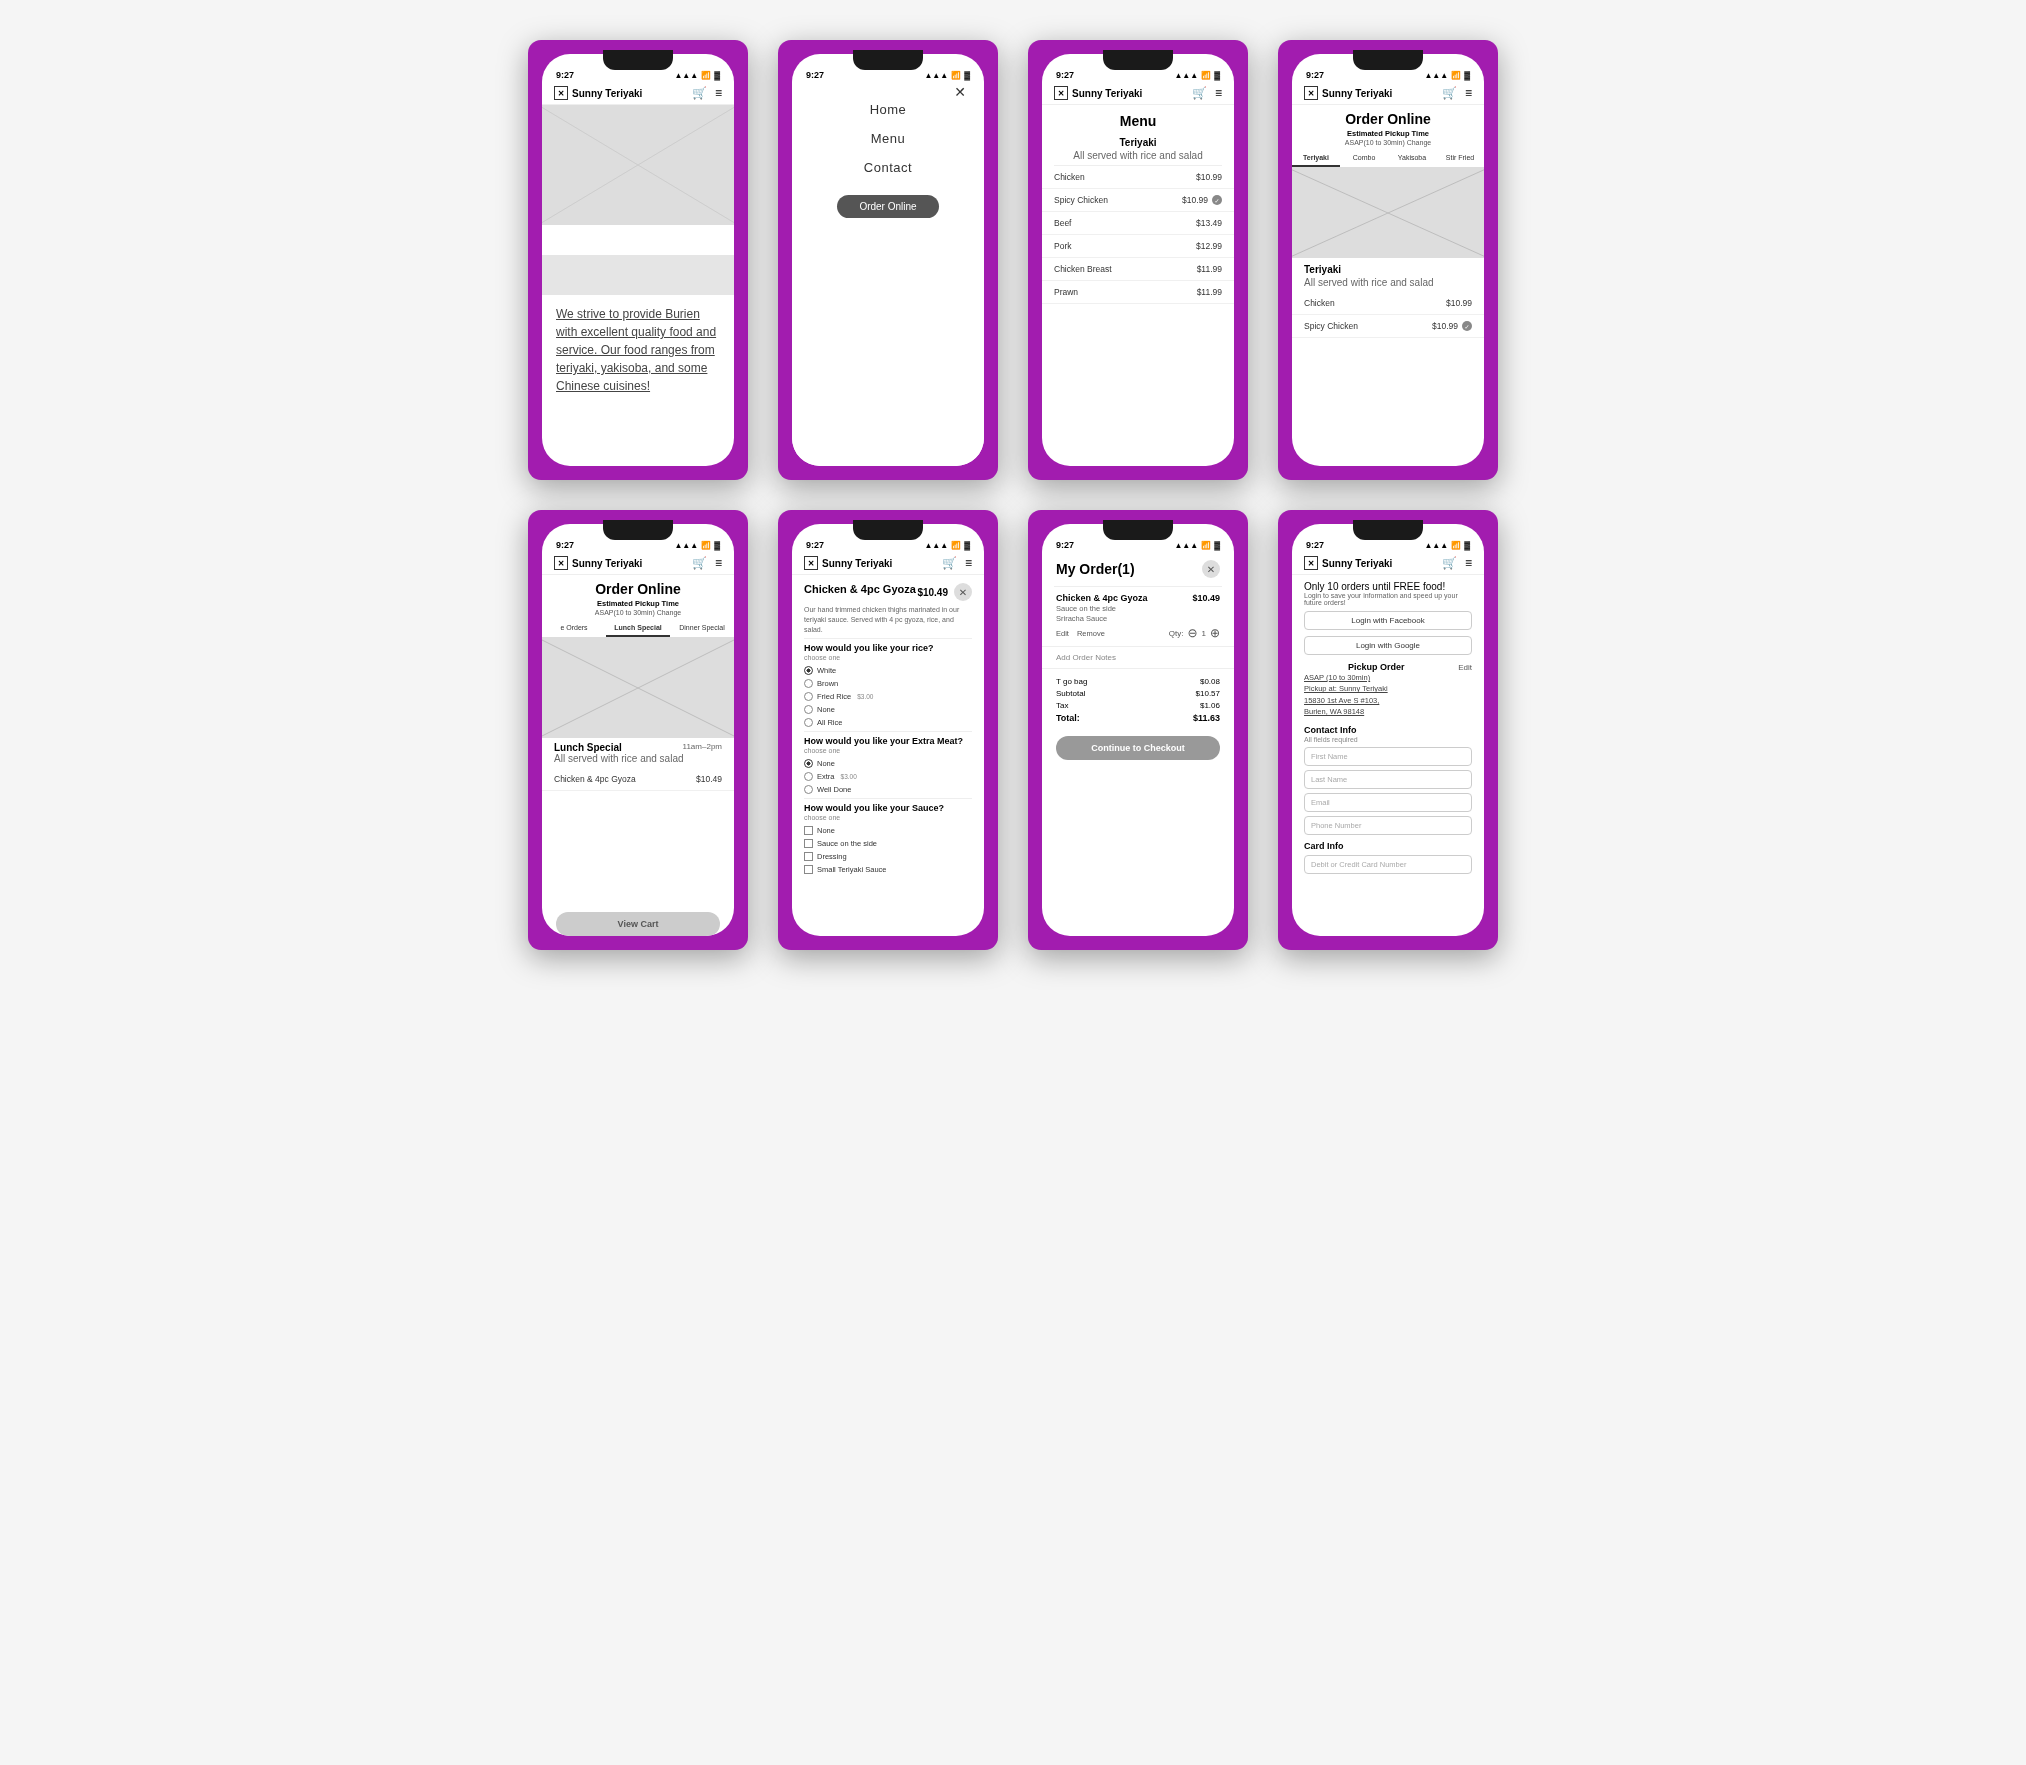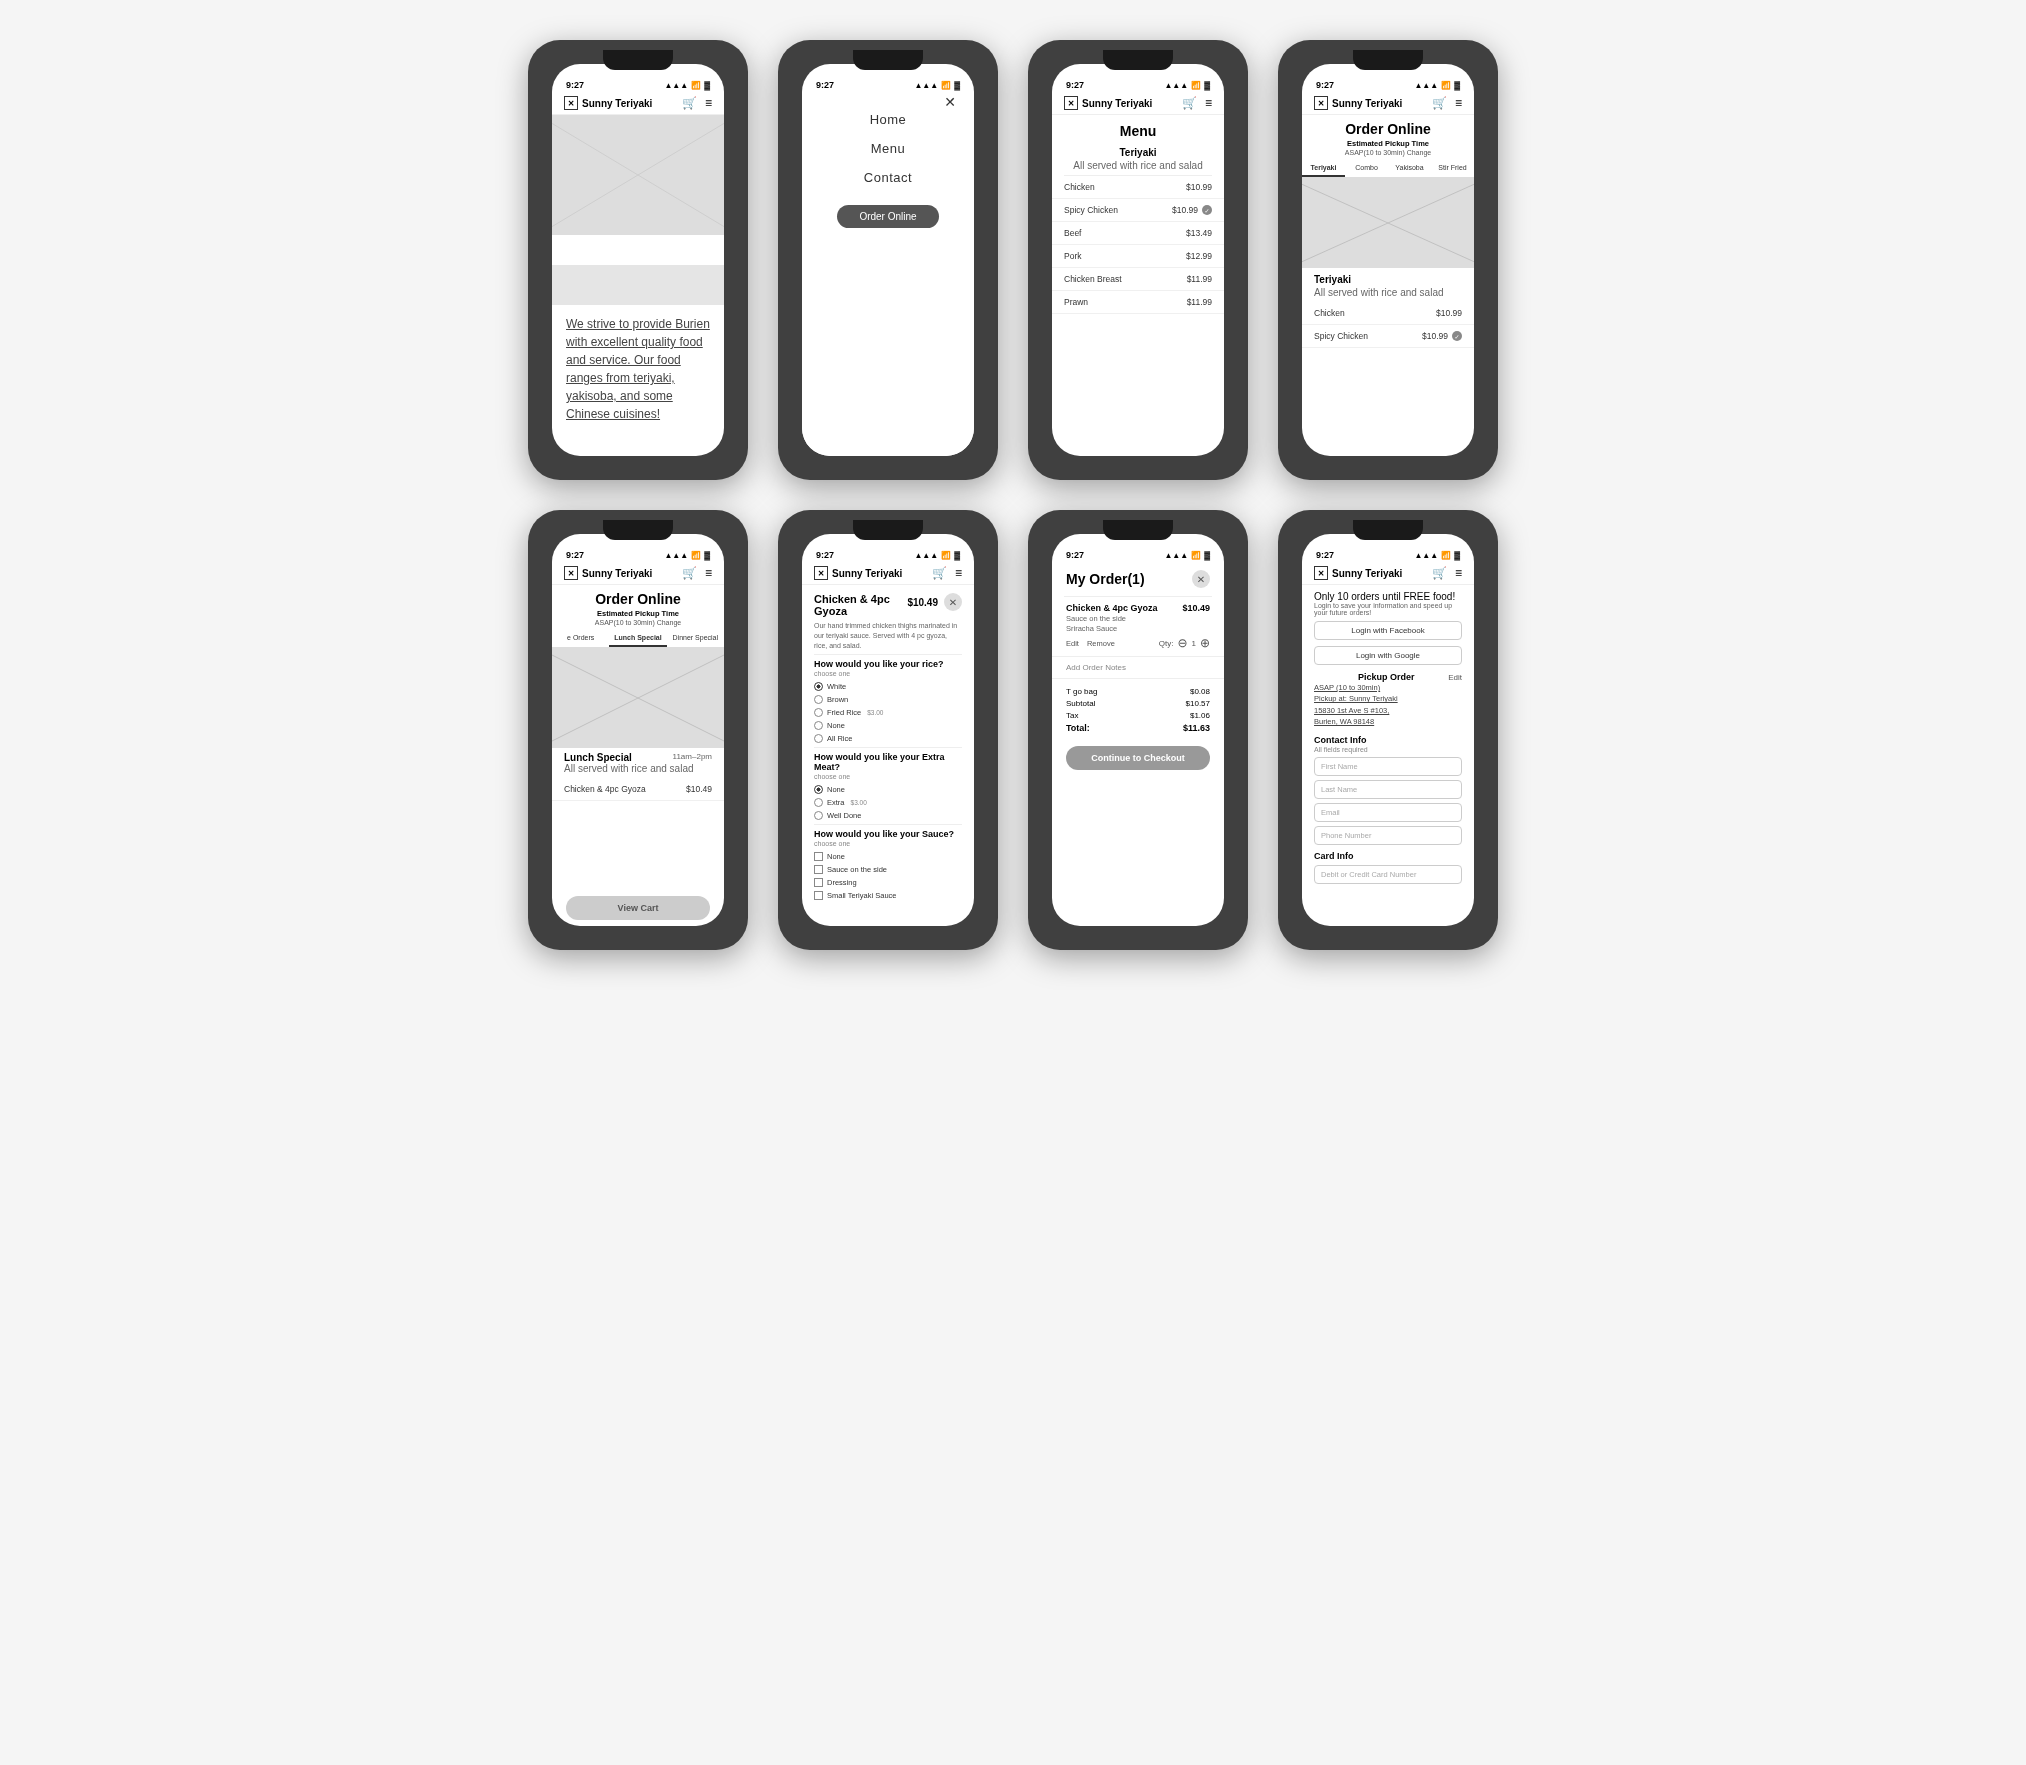--- a/index.html
+++ b/index.html
@@ -14,23 +14,23 @@
     }
     .phones-grid {
       display: grid;
       grid-template-columns: repeat(4, 220px);
       gap: 30px;
     }
     
     .phone {
       width: 220px;
       height: 440px;
-      background: #404040;
-      border-radius: 32px;
-      padding: 24px;
+      background: #a21caf;
+      border-radius: 13px;
+      padding: 14px;
       box-shadow: 0 8px 30px rgba(0,0,0,0.35);
       position: relative;
     }
     .phone-notch {
       position: absolute;
       top: 10px;
       left: 50%;
       transform: translateX(-50%);
       width: 70px;
       height: 20px;
@@ -324,21 +324,21 @@
     .input-field {
       margin: 2px 12px;
       border: 1px solid #ccc;
       border-radius: 4px;
       padding: 4px 6px;
       font-size: 7.5px;
       color: #aaa;
     }
     .card-section-title { font-size: 9px; font-weight: 700; padding: 4px 12px 2px; }
     .view-cart-btn {
-      margin: 6px 14px;
+      margin: 0 14px;
       background: #ccc;
       color: #555;
       border-radius: 20px;
       text-align: center;
       padding: 7px;
       font-size: 9px;
       font-weight: 600;
     }
 
     

